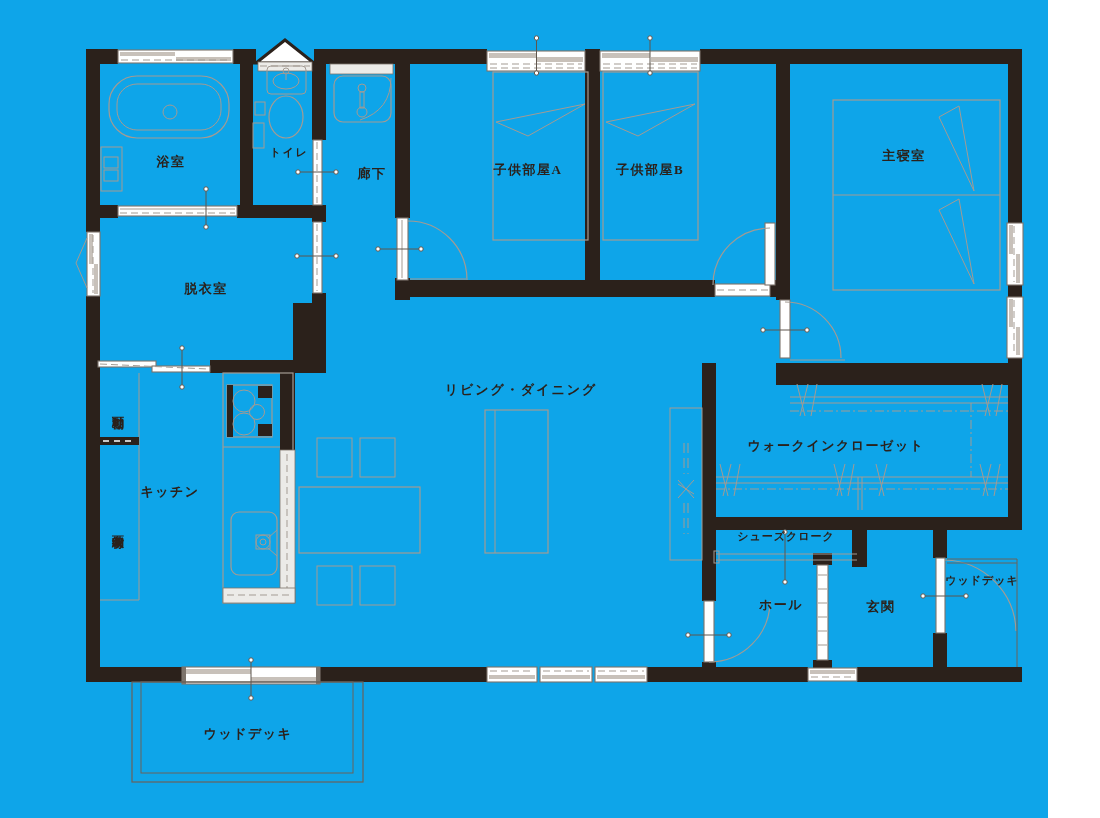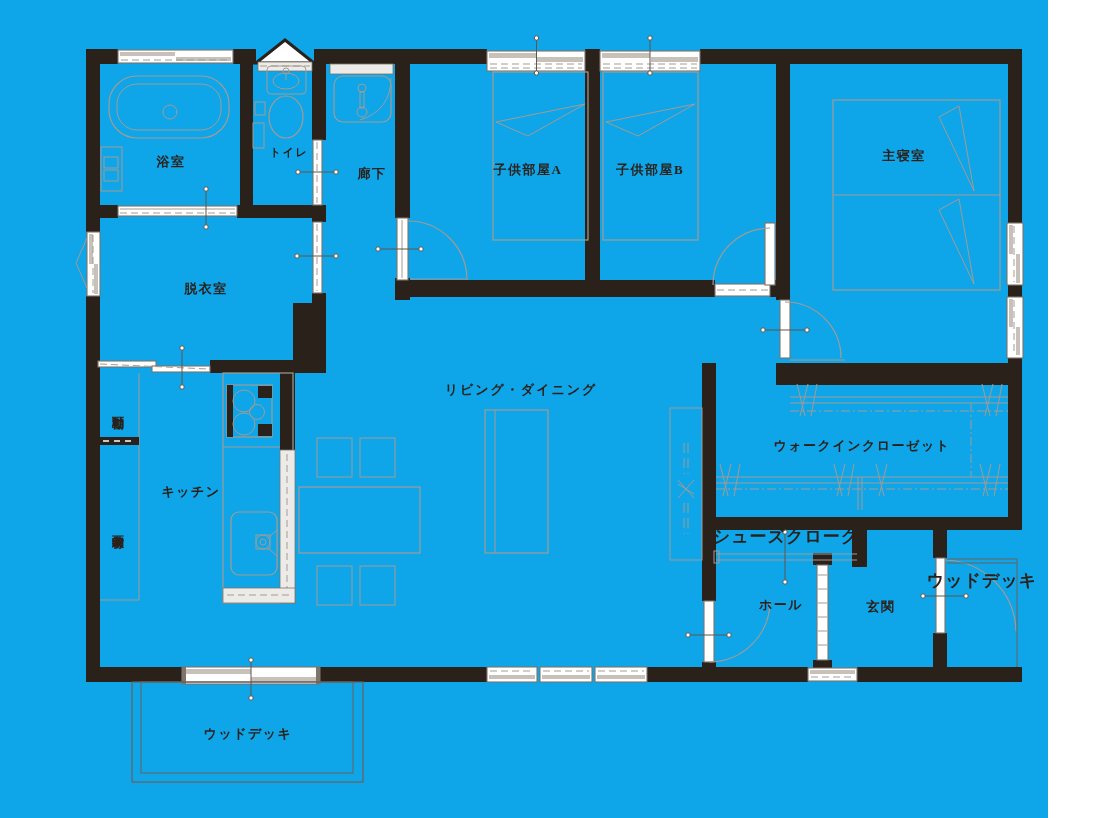--- a/index.html
+++ b/index.html
@@ -16,21 +16,21 @@
   .dk{stroke:#6b625a;}
   .dash{stroke-dasharray:7 4;}
   .dashdot{stroke-dasharray:9 3 2 3;}
   .wf{fill:#fff;stroke:var(--frame);stroke-width:1.1;}
   .sash{fill:var(--sash);stroke:none;}
   .mk{stroke:var(--marker);stroke-width:1;fill:none;}
   .mkc{fill:#fff;stroke:var(--marker);stroke-width:1;}
   .hatch{fill:var(--hatch);stroke:var(--frame);stroke-width:0.8;}
   .lbl{position:absolute;transform:translate(-50%,-50%);color:var(--text);
        font-weight:bold;font-size:13px;letter-spacing:1.5px;white-space:nowrap;}
-  .lbl.sm{font-size:17px;letter-spacing:1px;}
+  .lbl.sm{font-size:11px;letter-spacing:1px;}
   .lbl.v{writing-mode:vertical-rl;text-orientation:upright;letter-spacing:0;font-size:12px;line-height:1;}
 </style>
 </head>
 <body>
 
 <div class="stage">
 <svg width="1100" height="818" viewBox="0 0 1100 818">
 
   <g>
 
@@ -434,22 +434,22 @@
 </svg>
 
   <div class="lbl" style="left:171px;top:162px">浴室</div>
   <div class="lbl" style="left:289px;top:152px;font-size:11px">トイレ</div>
   <div class="lbl" style="left:372px;top:174px">廊下</div>
   <div class="lbl" style="left:528px;top:170px">子供部屋A</div>
   <div class="lbl" style="left:650px;top:170px">子供部屋B</div>
   <div class="lbl" style="left:904px;top:156px">主寝室</div>
   <div class="lbl" style="left:206px;top:289px">脱衣室</div>
   <div class="lbl" style="left:521px;top:390px;letter-spacing:2px">リビング・ダイニング</div>
-  <div class="lbl" style="left:191px;top:492px">キッチン</div>
+  <div class="lbl" style="left:170px;top:492px">キッチン</div>
   <div class="lbl v" style="left:118px;top:407px">可動棚</div>
   <div class="lbl v" style="left:118px;top:526px">背面収納</div>
-  <div class="lbl" style="left:862px;top:446px">ウォークインクローゼット</div>
+  <div class="lbl" style="left:836px;top:446px">ウォークインクローゼット</div>
   <div class="lbl sm" style="left:786px;top:536px">シューズクローク</div>
   <div class="lbl" style="left:781px;top:605px">ホール</div>
   <div class="lbl" style="left:881px;top:607px">玄関</div>
   <div class="lbl sm" style="left:982px;top:580px">ウッドデッキ</div>
   <div class="lbl" style="left:248px;top:734px">ウッドデッキ</div>
 </div>
 
 </body></html>

